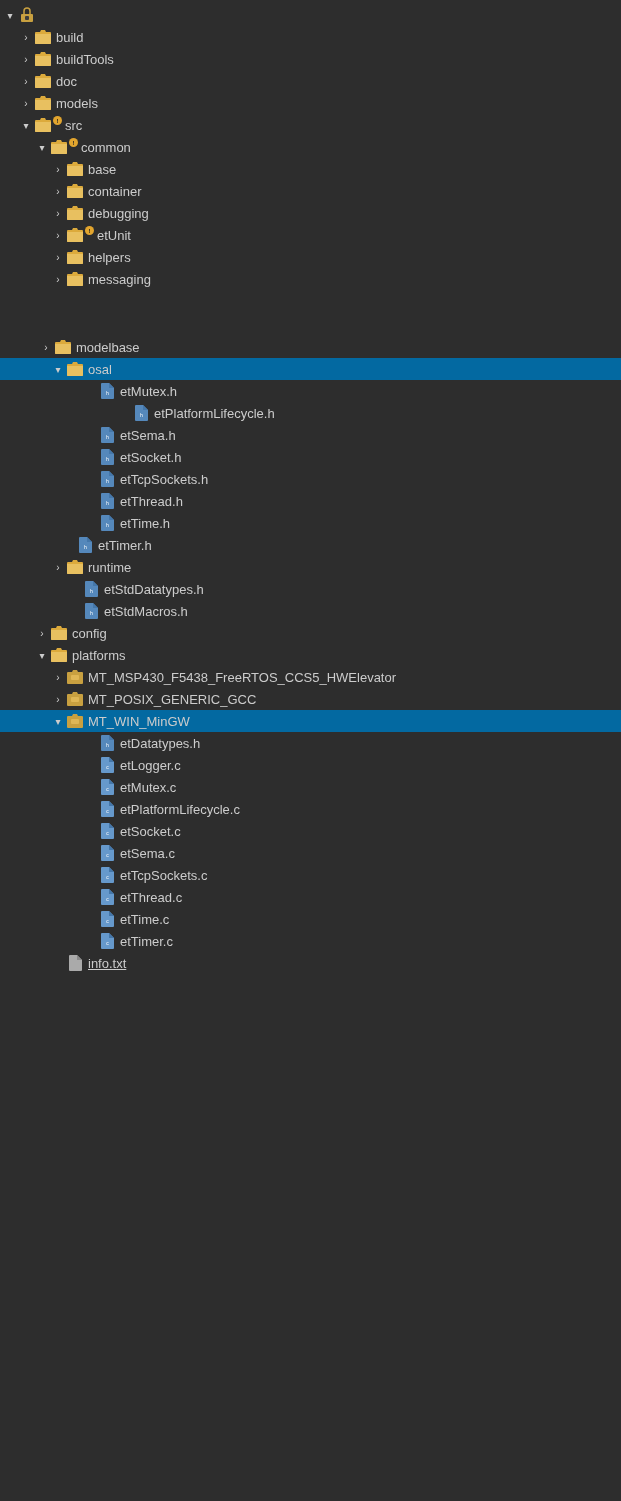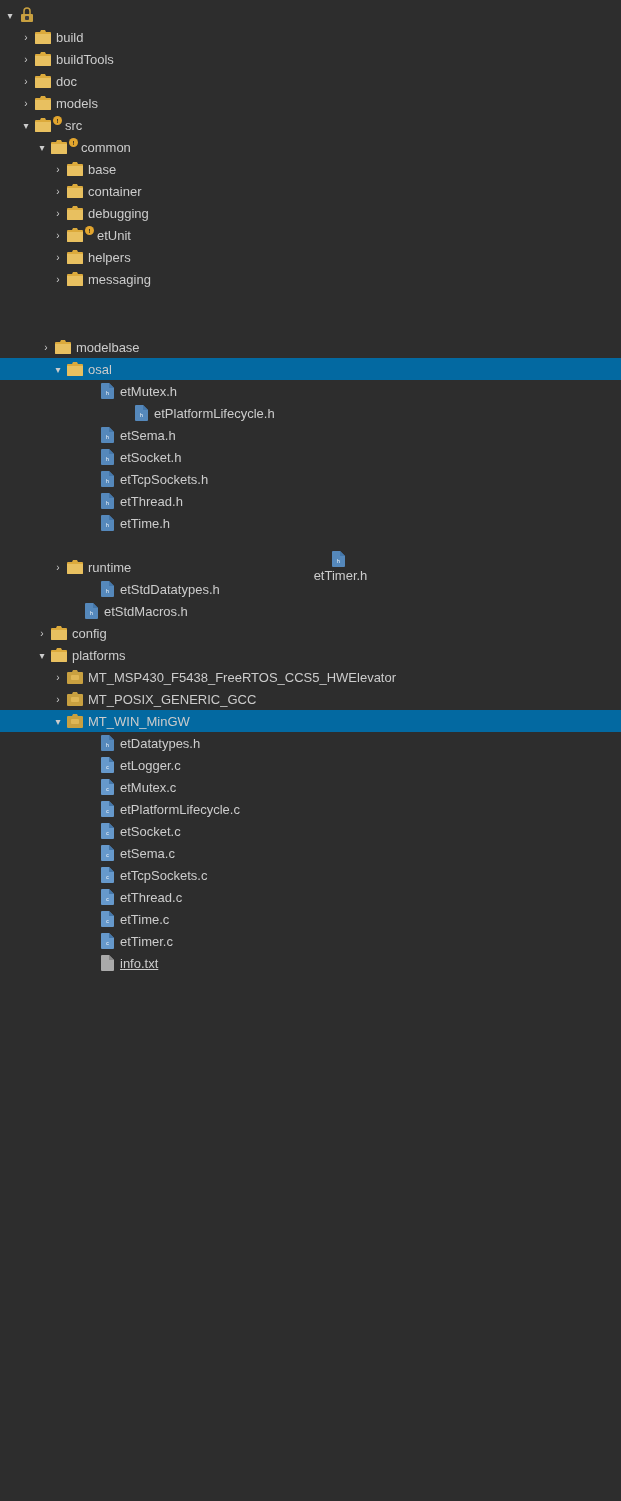--- a/index.html
+++ b/index.html
@@ -311,42 +311,42 @@
         <span class="chevron empty"></span>
         <span class="icon">
           <svg width="13" height="16" viewBox="0 0 13 16">
     <path d="M1 0 L8 0 L13 5 L13 15 Q13 16 12 16 L1 16 Q0 16 0 15 L0 1 Q0 0 1 0Z" fill="#5588bb"></path>
     <path d="M8 0 L8 5 L13 5 Z" fill="#4477aa"></path>
     <text x="6.5" y="12" text-anchor="middle" font-size="5" fill="white" font-family="Arial">h</text>
   </svg>
         </span>
         <span class="item-label">etTime.h</span>
       </div>
-      <div class="tree-item" style="padding-left: 60px; flex-direction: column;">
+      <div class="tree-item" style="padding-left: 60px;">
         <span class="chevron empty"></span>
         <span class="icon">
           <svg width="13" height="16" viewBox="0 0 13 16">
     <path d="M1 0 L8 0 L13 5 L13 15 Q13 16 12 16 L1 16 Q0 16 0 15 L0 1 Q0 0 1 0Z" fill="#5588bb"></path>
     <path d="M8 0 L8 5 L13 5 Z" fill="#4477aa"></path>
     <text x="6.5" y="12" text-anchor="middle" font-size="5" fill="white" font-family="Arial">h</text>
   </svg>
         </span>
         <span class="item-label">etTimer.h</span>
       </div>
       <div class="tree-item" style="padding-left: 50px;">
         <span class="chevron closed"></span>
         <span class="icon">
           <svg width="16" height="14" viewBox="0 0 16 14">
     <path d="M0 3 Q0 2 1 2 L5 2 L6 0 L10 0 L11 2 L15 2 Q16 2 16 3 L16 13 Q16 14 15 14 L1 14 Q0 14 0 13 Z" fill="#dcaa3c"></path>
     <path d="M0 4 L16 4 L16 13 Q16 14 15 14 L1 14 Q0 14 0 13 Z" fill="#e8c060"></path>
   </svg>
         </span>
         <span class="item-label">runtime</span>
       </div>
-      <div class="tree-item" style="padding-left: 66px; margin-left: 16px;">
+      <div class="tree-item" style="padding-left: 66px;">
         <span class="chevron empty"></span>
         <span class="icon">
           <svg width="13" height="16" viewBox="0 0 13 16">
     <path d="M1 0 L8 0 L13 5 L13 15 Q13 16 12 16 L1 16 Q0 16 0 15 L0 1 Q0 0 1 0Z" fill="#5588bb"></path>
     <path d="M8 0 L8 5 L13 5 Z" fill="#4477aa"></path>
     <text x="6.5" y="12" text-anchor="middle" font-size="5" fill="white" font-family="Arial">h</text>
   </svg>
         </span>
         <span class="item-label">etStdDatatypes.h</span>
       </div>
@@ -514,21 +514,21 @@
         <span class="chevron empty"></span>
         <span class="icon">
           <svg width="13" height="16" viewBox="0 0 13 16">
     <path d="M1 0 L8 0 L13 5 L13 15 Q13 16 12 16 L1 16 Q0 16 0 15 L0 1 Q0 0 1 0Z" fill="#6699cc"></path>
     <path d="M8 0 L8 5 L13 5 Z" fill="#4477aa"></path>
     <text x="6.5" y="12" text-anchor="middle" font-size="5" fill="white" font-family="Arial">c</text>
   </svg>
         </span>
         <span class="item-label">etTimer.c</span>
       </div>
-      <div class="tree-item" style="padding-left: 82px; text-decoration: underline;">
+      <div class="tree-item" style="padding-left: 50px; text-decoration: underline;">
         <span class="chevron empty"></span>
         <span class="icon">
           <svg width="13" height="16" viewBox="0 0 13 16">
     <path d="M1 0 L8 0 L13 5 L13 15 Q13 16 12 16 L1 16 Q0 16 0 15 L0 1 Q0 0 1 0Z" fill="#aaaaaa"></path>
     <path d="M8 0 L8 5 L13 5 Z" fill="#888"></path>
     <text x="6.5" y="12" text-anchor="middle" font-size="5" fill="white" font-family="Arial"></text>
   </svg>
         </span>
         <span class="item-label">info.txt</span>
       </div>

